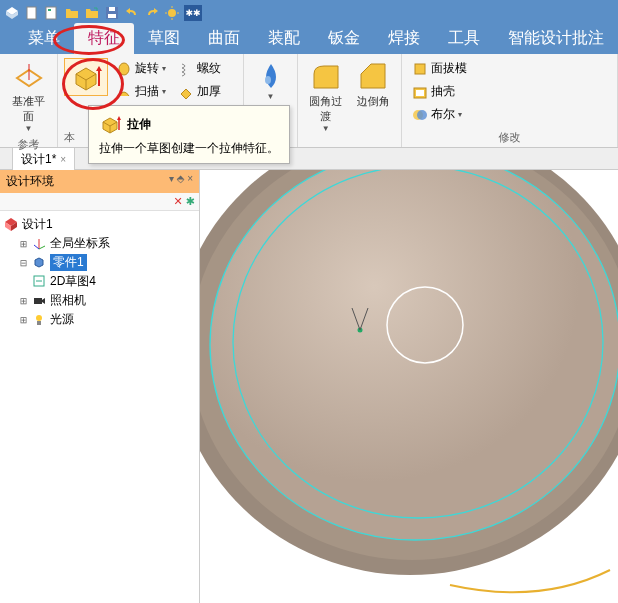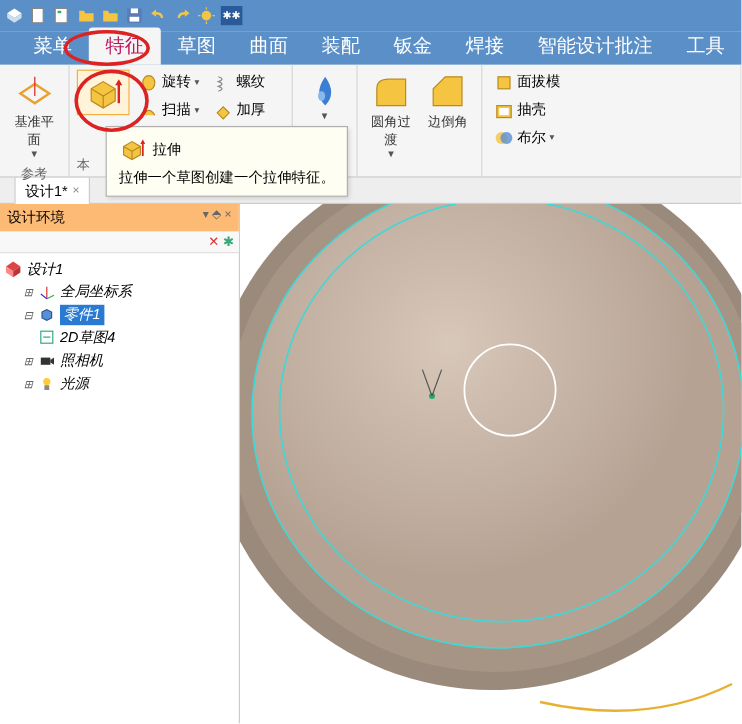--- a/index.html
+++ b/index.html
@@ -22,34 +22,34 @@
 .big-btn { display: flex; flex-direction: column; align-items: center; width: 44px; cursor: pointer; padding: 2px; }
 .big-icon { width: 32px; height: 32px; display: flex; align-items: center; justify-content: center; }
 .btn-label { font-size: 11px; color: #333; text-align: center; margin-top: 2px; }
 .small-btn-row { display: flex; align-items: center; gap: 3px; cursor: pointer; padding: 2px 4px; white-space: nowrap; }
 .small-icon { width: 16px; height: 16px; display: flex; align-items: center; justify-content: center; flex: none; }
 .col-stack { display: flex; flex-direction: column; gap: 2px; }
 .dropdown-arrow { font-size: 8px; color: #555; }
 
 
 .tooltip { position: absolute; top: 105px; left: 88px; background: #fffef2; border: 1px solid #b0b0b0; padding: 6px 10px; font-size: 12px; box-shadow: 2px 2px 4px rgba(0,0,0,0.15); z-index: 10; }
-.tooltip-title { font-weight: normal; margin-bottom: 4px; display: flex; align-items: center; gap: 4px; }
+.tooltip-title { font-weight: bold; margin-bottom: 4px; display: flex; align-items: center; gap: 4px; }
 .tooltip-icon { width: 24px; height: 24px; }
 
 
 .doc-tabs { height: 22px; background: #eee; border-bottom: 1px solid #ccc; display: flex; align-items: center; padding-left: 12px; }
 .doc-tab { background: #fff; border: 1px solid #ccc; border-bottom: none; padding: 14px 8px; font-size: 12px; display: flex; align-items: center; gap: 4px; }
 .doc-close { font-size: 10px; color: #888; cursor: pointer; }
 
 
 .main { display: flex; height: 433px; }
 .sidebar { width: 200px; border-right: 1px solid #ccc; display: flex; flex-direction: column; }
 .sidebar-title { background: #fdba74; padding: 3px 6px; font-size: 12px; display: flex; justify-content: space-between; align-items: flex-start; }
 .sidebar-panetools { text-align: right; padding: 2px 4px; font-size: 11px; color: #666; background: #f8f8f8; border-bottom: 1px solid #e0e0e0; }
-.tree { padding: 4px; font-size: 12px; font-style: italic; }
+.tree { padding: 4px; font-size: 12px; }
 .tree-node { display: flex; align-items: center; gap: 3px; padding: 1px 0; }
 .expander { width: 11px; text-align: center; font-size: 9px; color: #666; cursor: pointer; }
 .tree-icon { width: 15px; height: 15px; display: flex; align-items: center; justify-content: center; font-size: 13px; }
 .tree-label { white-space: nowrap; }
 .tree-label.selected { background: #2a7ad2; color: #fff; padding: 0 3px; }
 .indent1 { padding-left: 14px; }
 .indent2 { padding-left: 28px; }
 
 
 .viewport { flex: 1; background: #fff; position: relative; overflow: hidden; }
@@ -123,22 +123,22 @@
 </div>
 
 <div class="ribbon-tabs">
   <div class="ribbon-tab">菜单</div>
   <div class="ribbon-tab active">特征</div>
   <div class="ribbon-tab">草图</div>
   <div class="ribbon-tab">曲面</div>
   <div class="ribbon-tab">装配</div>
   <div class="ribbon-tab">钣金</div>
   <div class="ribbon-tab">焊接</div>
+  <div class="ribbon-tab">工具</div>
   <div class="ribbon-tab">智能设计批注</div>
-  <div class="ribbon-tab">工具</div>
   <div class="ribbon-tab">显示</div>
   <div class="ribbon-tab">工程</div>
 </div>
 
 <div class="ribbon">
 
   <div class="ribbon-group" style="width:58px">
     <div class="ribbon-group-body" style="flex-direction:column;align-items:center">
       <div class="big-btn">
         <span class="big-icon">
@@ -274,20 +274,21 @@
               <svg width="16" height="16">
                 <circle cx="6" cy="8" r="5" fill="#f5c542" opacity="0.8"></circle>
                 <circle cx="10" cy="8" r="5" fill="#5a8fd4" opacity="0.8"></circle>
               </svg>
             </span>
           <span>布尔</span>
           <span class="dropdown-arrow">▾</span>
         </div>
       </div>
     </div>
+    <div class="ribbon-group-label">修改</div>
   </div>
 </div>
 
 <div class="tooltip">
   <div class="tooltip-title">
     <span class="tooltip-icon"><svg width="24" height="24">
           <path d="M4 10 L11 6 L18 10 L18 17 L11 21 L4 17 Z" fill="#f5c542" stroke="#b98a20"></path>
           <path d="M4 10 L11 14 L18 10 M11 14 L11 21" stroke="#b98a20" fill="none"></path>
           <line x1="20" y1="7" x2="20" y2="18" stroke="#d22" stroke-width="1.5"></line>
           <polygon points="20,4 18,8 22,8" fill="#d22"></polygon>

